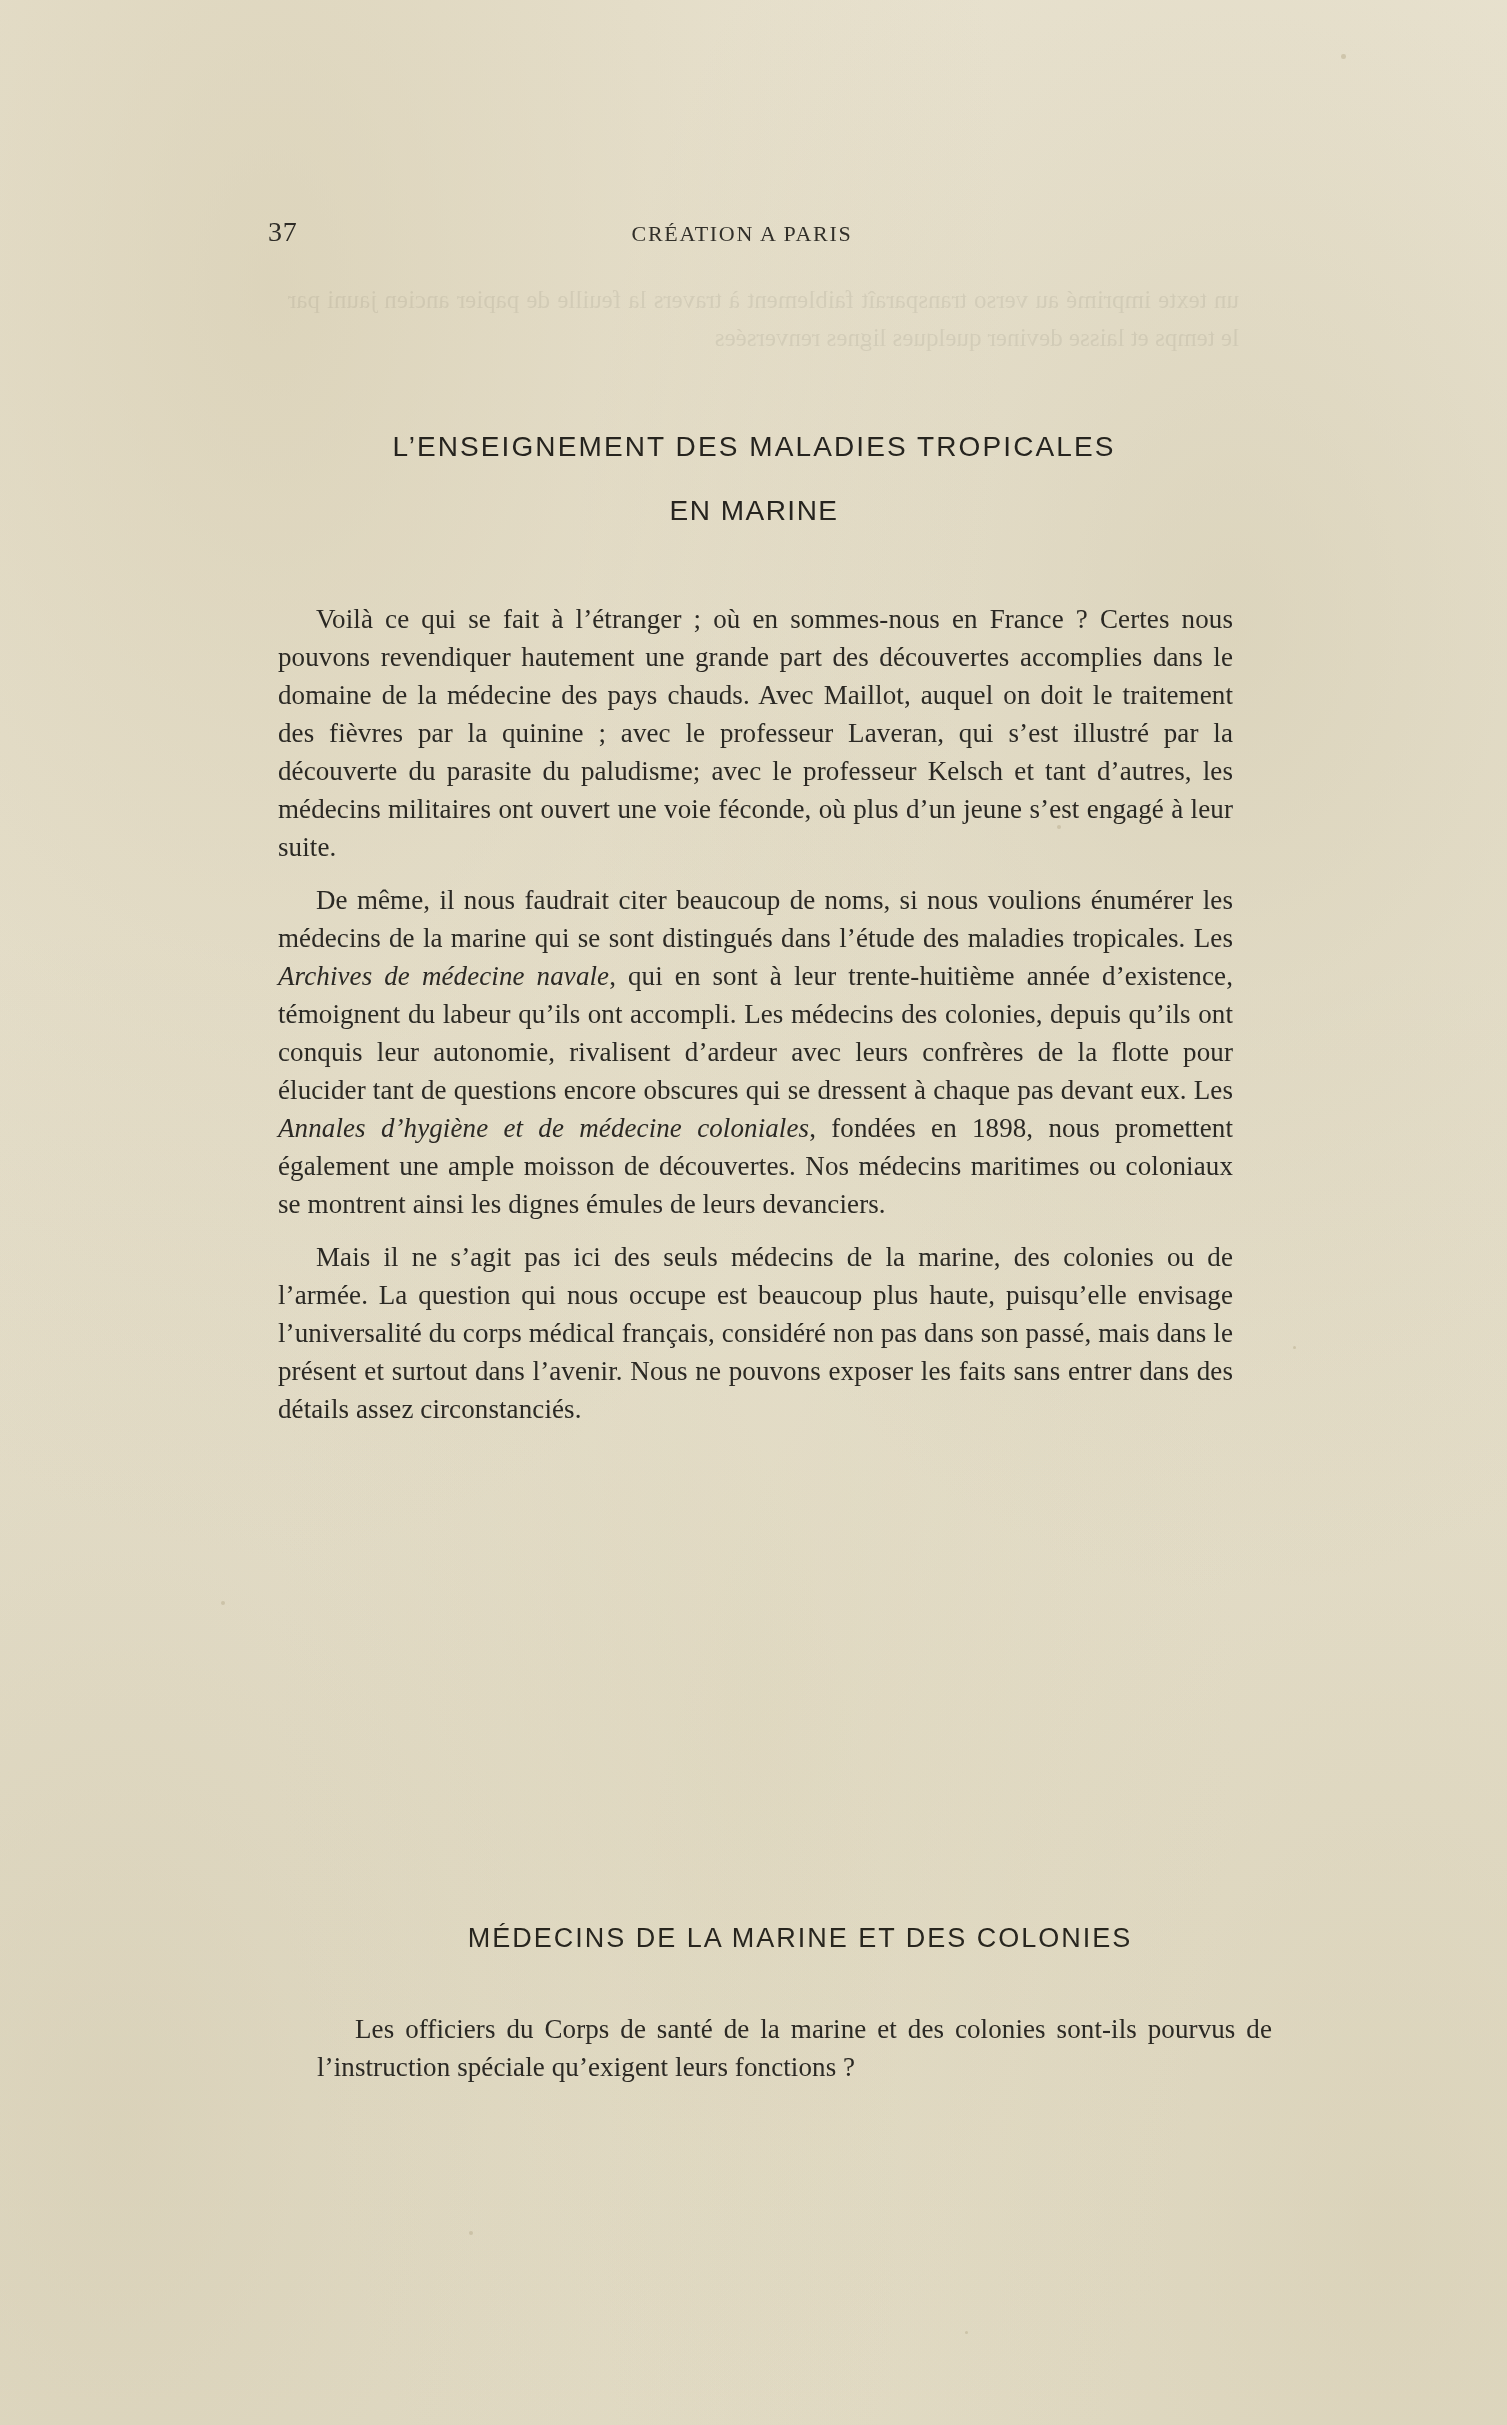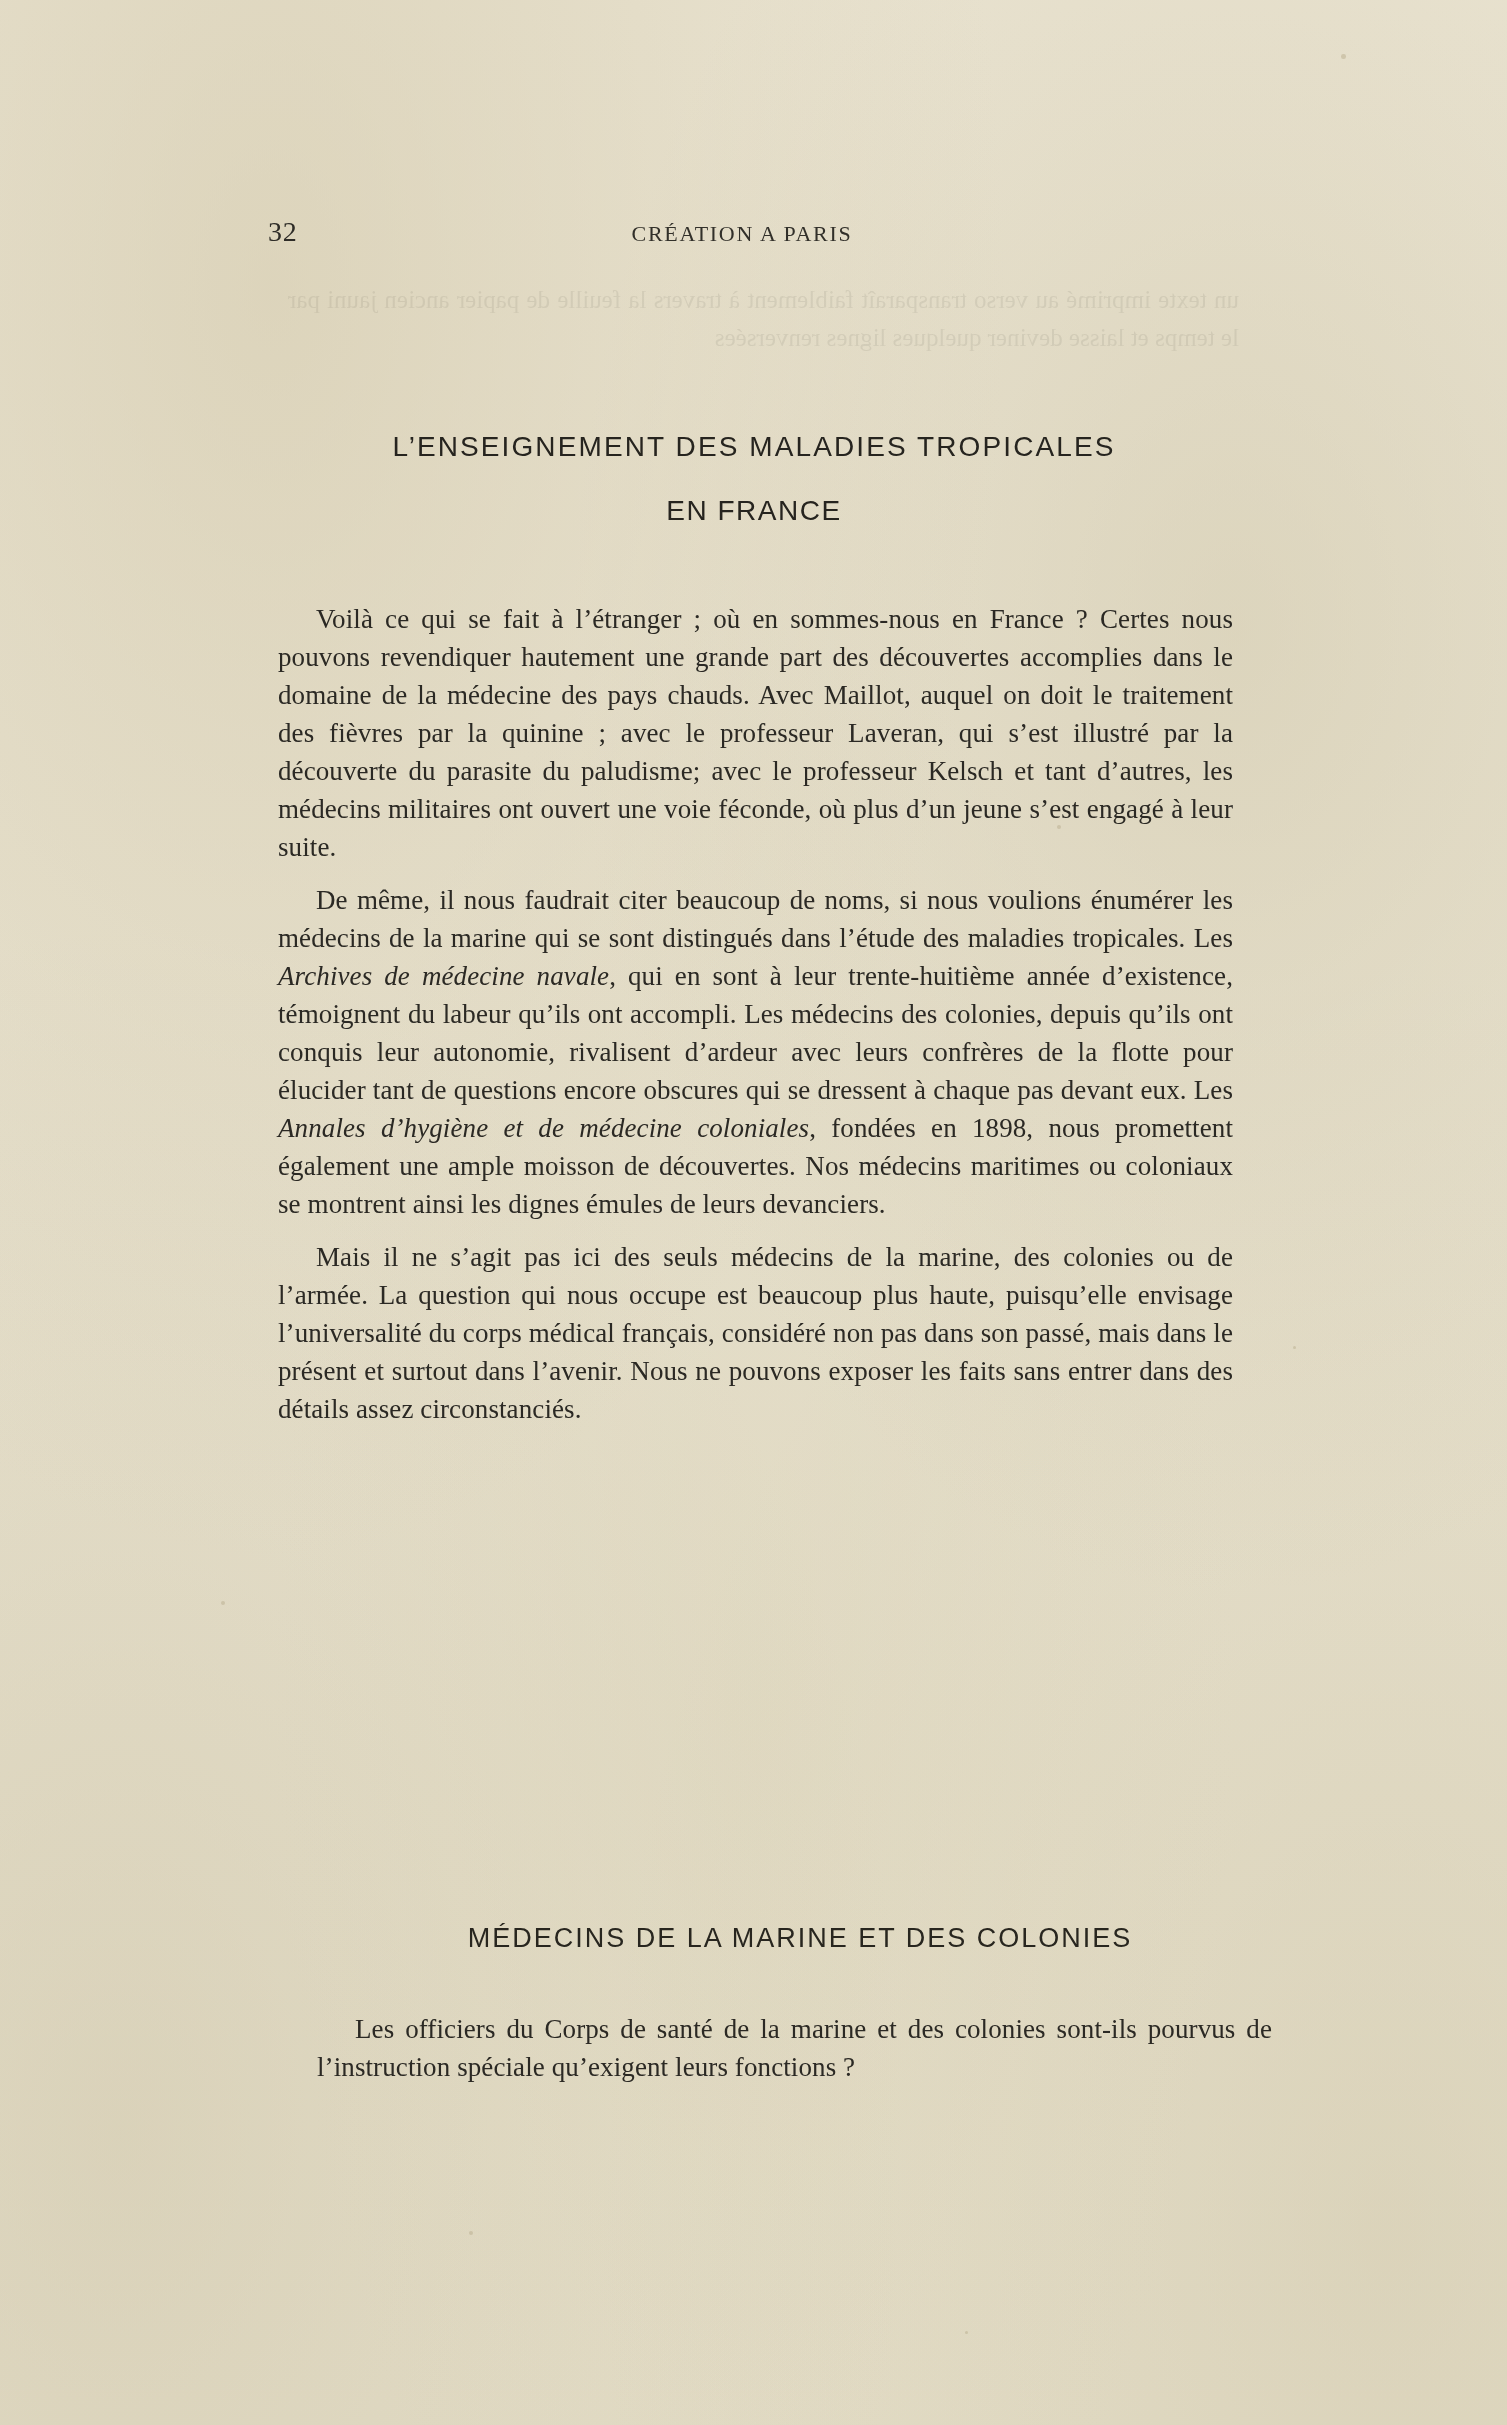--- a/index.html
+++ b/index.html
@@ -138,26 +138,26 @@
 </head>
 <body>
 
 <div class="page">
   <div class="paper-texture"></div>
 
   <div class="bleed-through">un texte imprimé au verso transparaît faiblement à travers la feuille de papier ancien jauni par le temps et laisse deviner quelques lignes renversées</div>
 
   <div class="content">
 
-    <div class="folio">32</div>
+    <div class="folio">37</div>
     <div class="running-head">Création a Paris</div>
 
     <div class="title-block">
       <div class="title-line l1">L’ENSEIGNEMENT  DES  MALADIES  TROPICALES</div>
-      <div class="title-line l2">EN  FRANCE</div>
+      <div class="title-line l2">EN  MARINE</div>
     </div>
 
     <div class="body-block">
       <p class="para">Voilà ce qui se fait à l’étranger ; où en sommes-nous en France ? Certes nous pouvons revendiquer hautement une grande part des découvertes accomplies dans le domaine de la médecine des pays chauds. Avec Maillot, auquel on doit le traitement des fièvres par la quinine ; avec le professeur Laveran, qui s’est illustré par la découverte du parasite du paludisme; avec le professeur Kelsch et tant d’autres, les médecins militaires ont ouvert une voie féconde, où plus d’un jeune s’est engagé à leur suite.</p>
       <p class="para"><span>De même, il nous faudrait citer beaucoup de noms, si nous voulions énumérer les médecins de la marine qui se sont distingués dans l’étude des maladies tropicales. Les </span><span class="it">Archives de médecine navale</span><span>, qui en sont à leur trente-huitième année d’existence, témoignent du labeur qu’ils ont accompli. Les médecins des colonies, depuis qu’ils ont conquis leur autonomie, rivalisent d’ardeur avec leurs confrères de la flotte pour élucider tant de questions encore obscures qui se dressent à chaque pas devant eux. Les </span><span class="it">Annales d’hygiène et de médecine coloniales</span><span>, fondées en 1898, nous promettent également une ample moisson de découvertes. Nos médecins maritimes ou coloniaux se montrent ainsi les dignes émules de leurs devanciers.</span></p>
       <p class="para">Mais il ne s’agit pas ici des seuls médecins de la marine, des colonies ou de l’armée. La question qui nous occupe est beaucoup plus haute, puisqu’elle envisage l’universalité du corps médical français, considéré non pas dans son passé, mais dans le présent et surtout dans l’avenir. Nous ne pouvons exposer les faits sans entrer dans des détails assez circonstanciés.</p>
     </div>
 
     <div class="section-head">MÉDECINS DE LA MARINE ET DES COLONIES</div>
 

